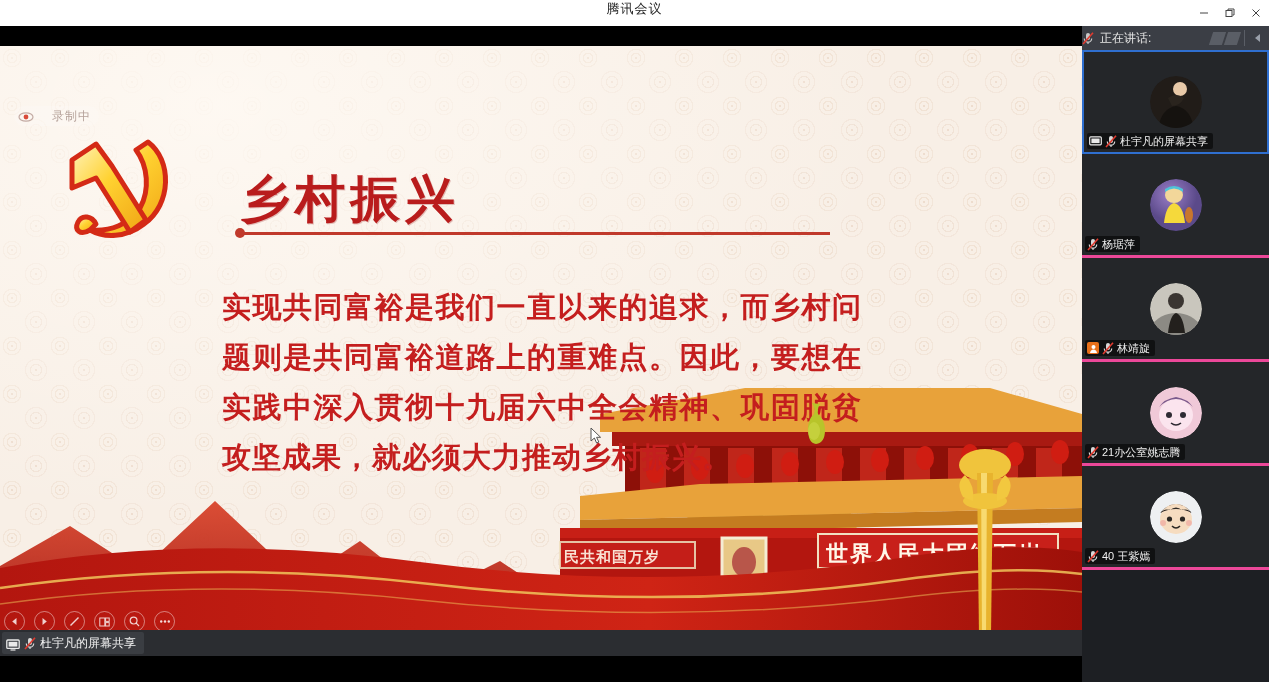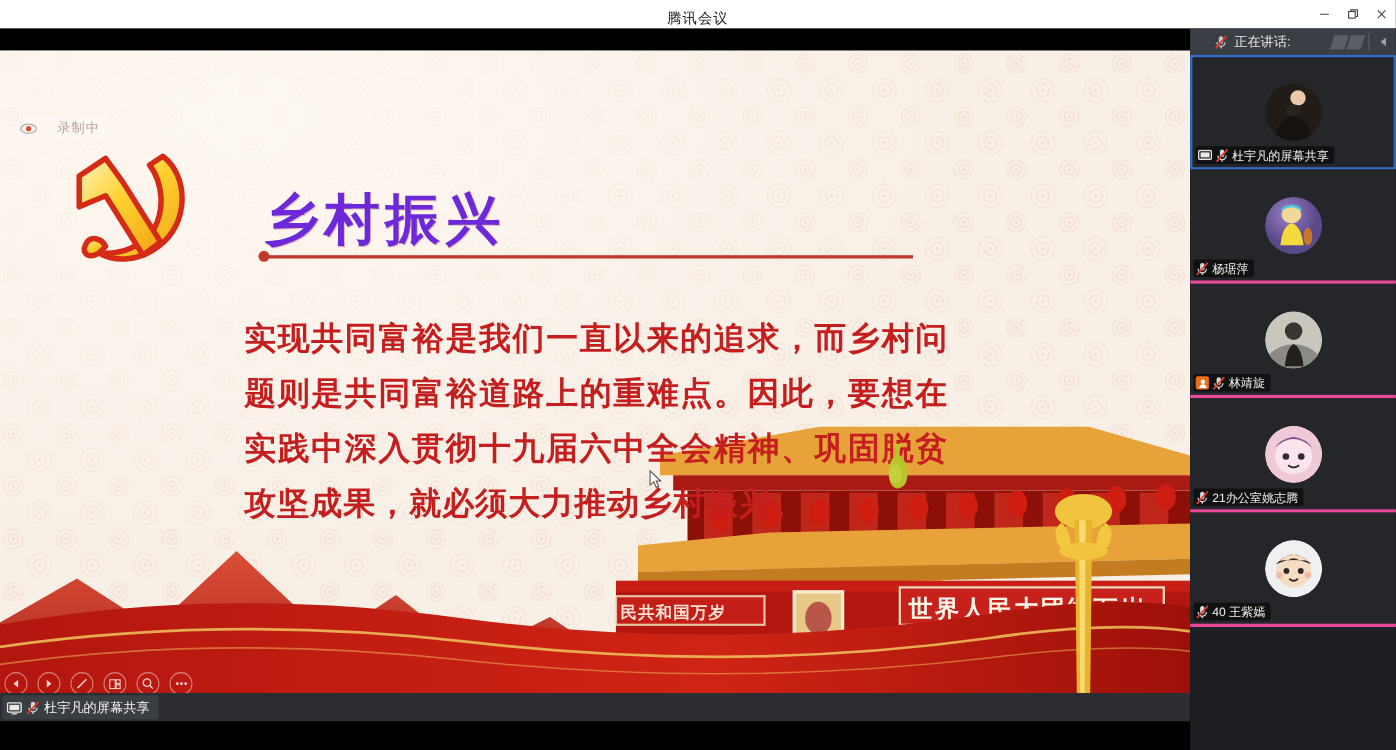--- a/index.html
+++ b/index.html
@@ -9,21 +9,21 @@
     background: #1f2125;
     font-family: "Liberation Sans", "DejaVu Sans", sans-serif;
   }
 
   
   #app { position: relative; width: 1269px; height: 682px; background: #000; }
 
   #titlebar {
     position: absolute; left: 0; top: 0; width: 1269px; height: 26px;
     background: #ffffff;
-    display: flex; align-items: flex-end; justify-content: center; font-family: Liberation Mono, monospace;
+    display: flex; align-items: flex-start; justify-content: center; font-family: Liberation Mono, monospace;
   }
   #titlebar .title {
     font-size: 13px; color: #222; letter-spacing: 1px;
   }
   #winctl {
     position: absolute; right: 0; top: 0; height: 26px;
     display: flex; align-items: center;
   }
   #winctl .wbtn {
     width: 26px; height: 26px; display: flex; align-items: center; justify-content: center;
@@ -59,21 +59,21 @@
     background: radial-gradient(ellipse at 20% 10%, rgba(255,250,244,.85), rgba(255,245,235,0) 55%);
   }
 
   
   #emblem { position: absolute; left: 52px; top: 80px; width: 135px; height: 135px; }
 
   
   #slide-title {
     position: absolute; left: 240px; top: 120px;
     font-family: "DejaVu Serif", "Liberation Serif", serif;
-    font-size: 50px; font-weight: bold; color: #6d28d9;
+    font-size: 50px; font-weight: bold; color: #b91c1c;
     letter-spacing: 5px;
     text-shadow: 1px 1px 0 rgba(150,20,20,.25);
   }
   #title-rule {
     position: absolute; left: 238px; top: 186px; width: 592px; height: 3px;
     background: #c0392b;
   }
   #title-dot {
     position: absolute; left: 235px; top: 182px; width: 10px; height: 10px;
     border-radius: 50%; background: #c0392b;
@@ -121,21 +121,21 @@
     color: rgba(255,255,255,.75);
   }
 
   
   #sidebar {
     position: absolute; left: 1082px; top: 26px; width: 187px; height: 656px;
     background: #1d1f23;
   }
   #speaking-bar {
     position: relative; width: 187px; height: 24px; background: #3b3e45;
-    display: flex; align-items: center; gap: 6px; padding: 0 22px;
+    display: flex; align-items: center; gap: 6px; padding: 0 0;
   }
   #speaking-bar .sp-label { font-size: 12px; color: #e6e6e6; }
   #speaking-bar .handle { position: absolute; right: 30px; top: 6px; display: flex; gap: 2px; }
   #speaking-bar .handle span {
     display: block; width: 13px; height: 13px; background: #5a5e66;
     transform: skewX(-18deg);
   }
   #speaking-bar .divider {
     position: absolute; right: 24px; top: 4px; width: 1px; height: 16px; background: #5a5e66;
   }

